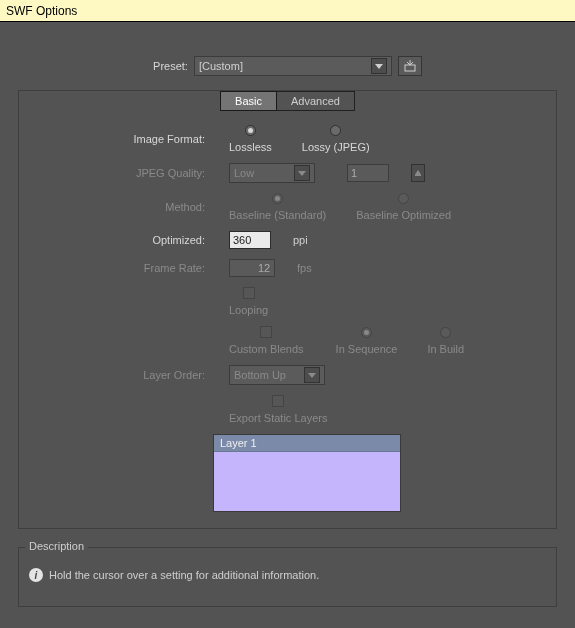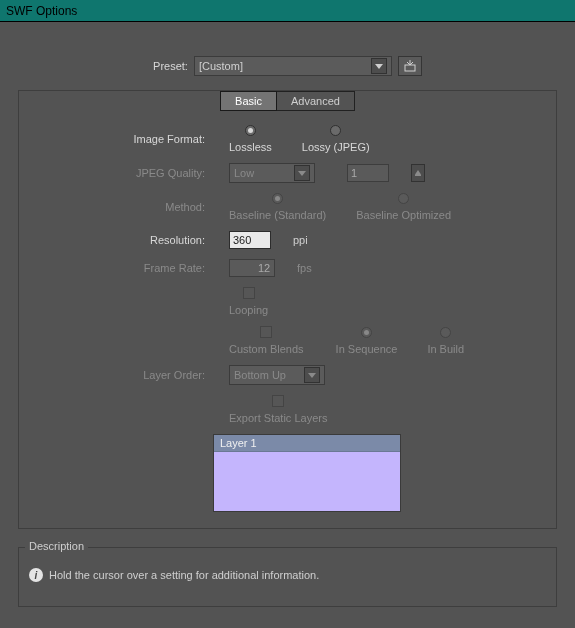--- a/index.html
+++ b/index.html
@@ -6,21 +6,21 @@
 body {
   font-family: Tahoma, Arial, sans-serif;
   font-size: 11px;
   background: #535353;
   width: 575px;
   height: 628px;
   overflow: hidden;
   color: #d0d0d0;
 }
 .title-bar {
-  background: #0f766e;
+  background: #fef9c3;
   color: #000;
   height: 22px;
   line-height: 22px;
   padding-left: 6px;
   font-size: 12px;
   border-bottom: 1px solid #000;
 }
 .dialog {
   padding: 4px;
 }
@@ -268,21 +268,21 @@
         <span class="radio-dot dim checked"></span>
         <span class="lbl dim">Baseline (Standard)</span>
       </label>
       <label class="radio" style="margin-left:8px">
         <span class="radio-dot dim"></span>
         <span class="lbl dim">Baseline Optimized</span>
       </label>
     </div>
 
     <div class="form-row">
-      <div class="form-label-col"><span class="lbl">Resolution:</span></div>
+      <div class="form-label-col"><span class="lbl">Optimized:</span></div>
       <input class="input" style="width: 42px;" value="360">
       <span class="unit">ppi</span>
     </div>
 
     <div class="form-row">
       <div class="form-label-col"><span class="lbl dim">Frame Rate:</span></div>
       <input class="input dim" style="width: 46px; padding-left: 28px;" disabled="" value="12">
       <span class="unit dim">fps</span>
     </div>
 

